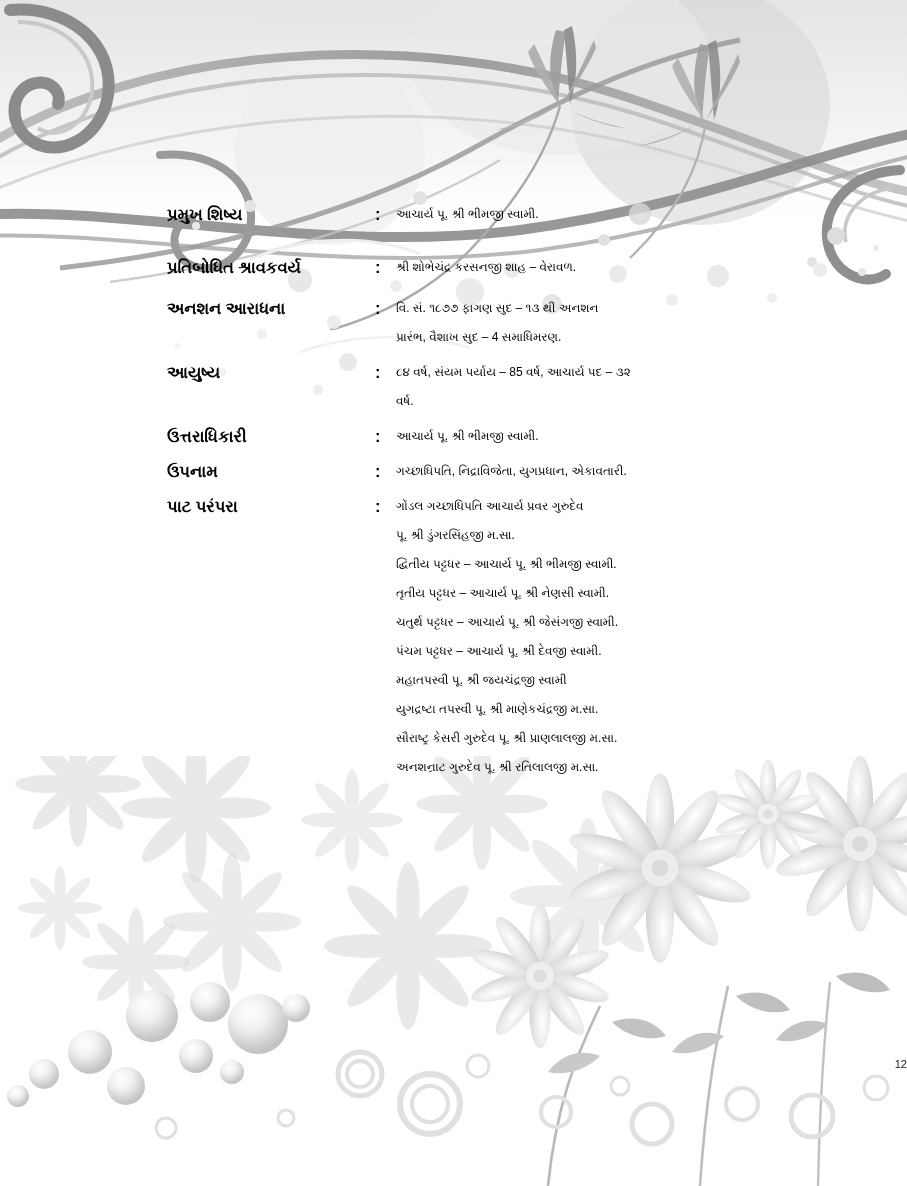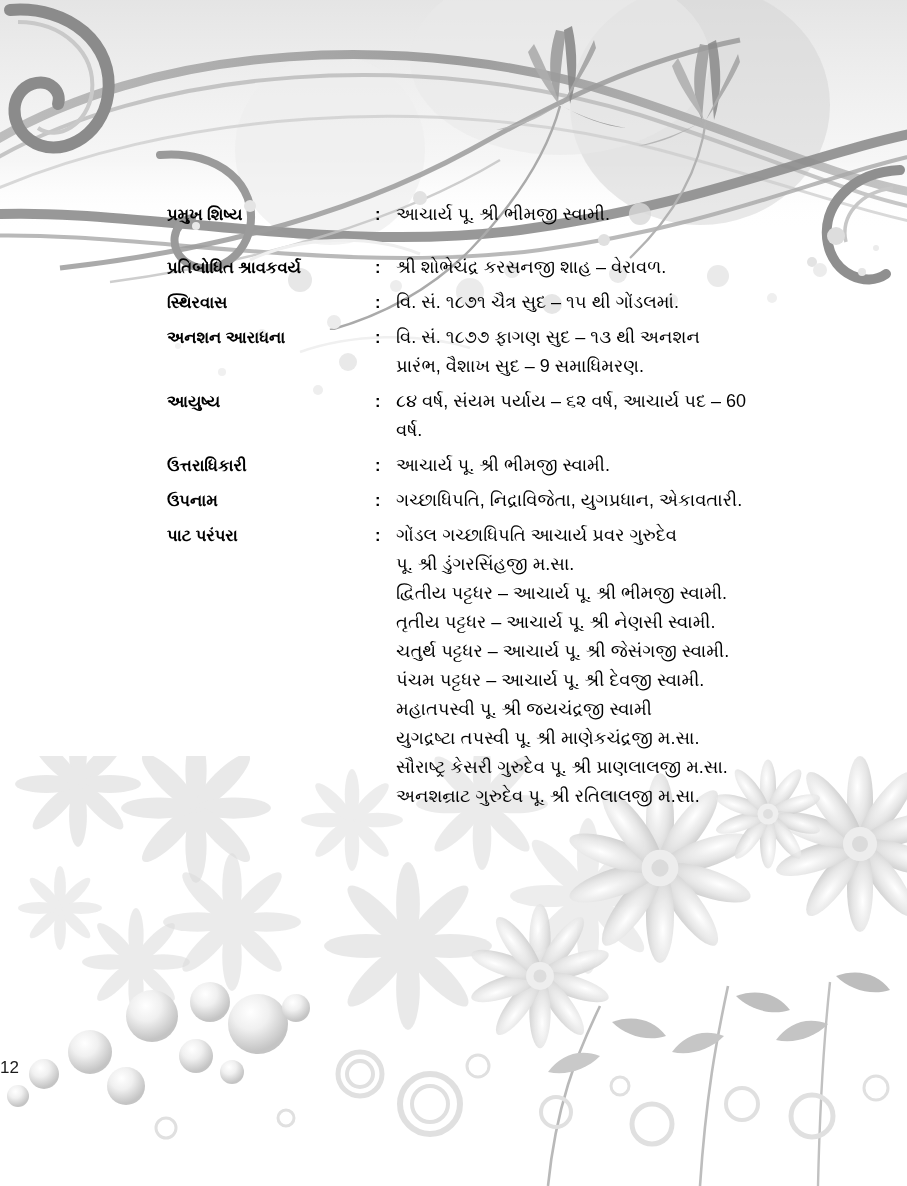--- a/index.html
+++ b/index.html
@@ -63,21 +63,21 @@
   }
   .row-colon {
     width: 21px;
     font-weight: bold;
     font-size: 16.5px;
     line-height: 29px;
     color: #000;
     text-align: left;
   }
   .row-value {
-    font-size: 18px;
+    font-size: 12px;
     line-height: 29px;
     color: #000;
     padding-left: 0px;
   }
   .row-value.justify {
     text-align: justify;
     text-align-last: left;
   }
   .row-spacer td { height: 6px; line-height: 6px; font-size: 0; }
 
@@ -85,22 +85,22 @@
     display: block;
     white-space: nowrap;
   }
 
   
   .page-number {
     position: absolute;
     left: 0;
     top: 1058px;
     width: 907px;
-    text-align: left;
-    font-size: 17px;
+    text-align: right;
+    font-size: 11px;
     color: #1a1a1a;
     z-index: 2;
     font-family: "Liberation Sans", sans-serif;
   }
 </style>
 </head>
 <body>
 
 <div class="page">
 
@@ -348,46 +348,39 @@
           <tr>
             <td class="row-label">પ્રતિબોધિત શ્રાવકવર્ય</td>
             <td class="row-colon">:</td>
             <td class="row-value">
               <span class="lineage-line">શ્રી શોભેચંદ્ર કરસનજી શાહ – વેરાવળ.</span>
             </td>
           </tr>
           <tr class="row-spacer">
             <td colspan="3"></td>
           </tr>
-          <tr>
-            <td class="row-label">સ્થિરવાસ</td>
-            <td class="row-colon">:</td>
-            <td class="row-value">
-              <span class="lineage-line">વિ. સં. ૧૮૭૧ ચૈત્ર સુદ – ૧૫ થી ગોંડલમાં.</span>
-            </td>
-          </tr>
           <tr class="row-spacer">
             <td colspan="3"></td>
           </tr>
           <tr>
             <td class="row-label">અનશન આરાધના</td>
             <td class="row-colon">:</td>
             <td class="row-value justify">
               <span class="lineage-line">વિ. સં. ૧૮૭૭ ફાગણ સુદ – ૧૩ થી અનશન</span>
-              <span class="lineage-line">પ્રારંભ, વૈશાખ સુદ – 9 સમાધિમરણ.</span>
+              <span class="lineage-line">પ્રારંભ, વૈશાખ સુદ – 4 સમાધિમરણ.</span>
             </td>
           </tr>
           <tr class="row-spacer">
             <td colspan="3"></td>
           </tr>
           <tr>
             <td class="row-label">આયુષ્ય</td>
             <td class="row-colon">:</td>
             <td class="row-value">
-              <span class="lineage-line">૮૪ વર્ષ, સંયમ પર્યાય – ૬૨ વર્ષ, આચાર્ય પદ – 60</span>
+              <span class="lineage-line">૮૪ વર્ષ, સંયમ પર્યાય – 85 વર્ષ, આચાર્ય પદ – ૩૨</span>
               <span class="lineage-line">વર્ષ.</span>
             </td>
           </tr>
           <tr class="row-spacer">
             <td colspan="3"></td>
           </tr>
           <tr>
             <td class="row-label">ઉત્તરાધિકારી</td>
             <td class="row-colon">:</td>
             <td class="row-value">

